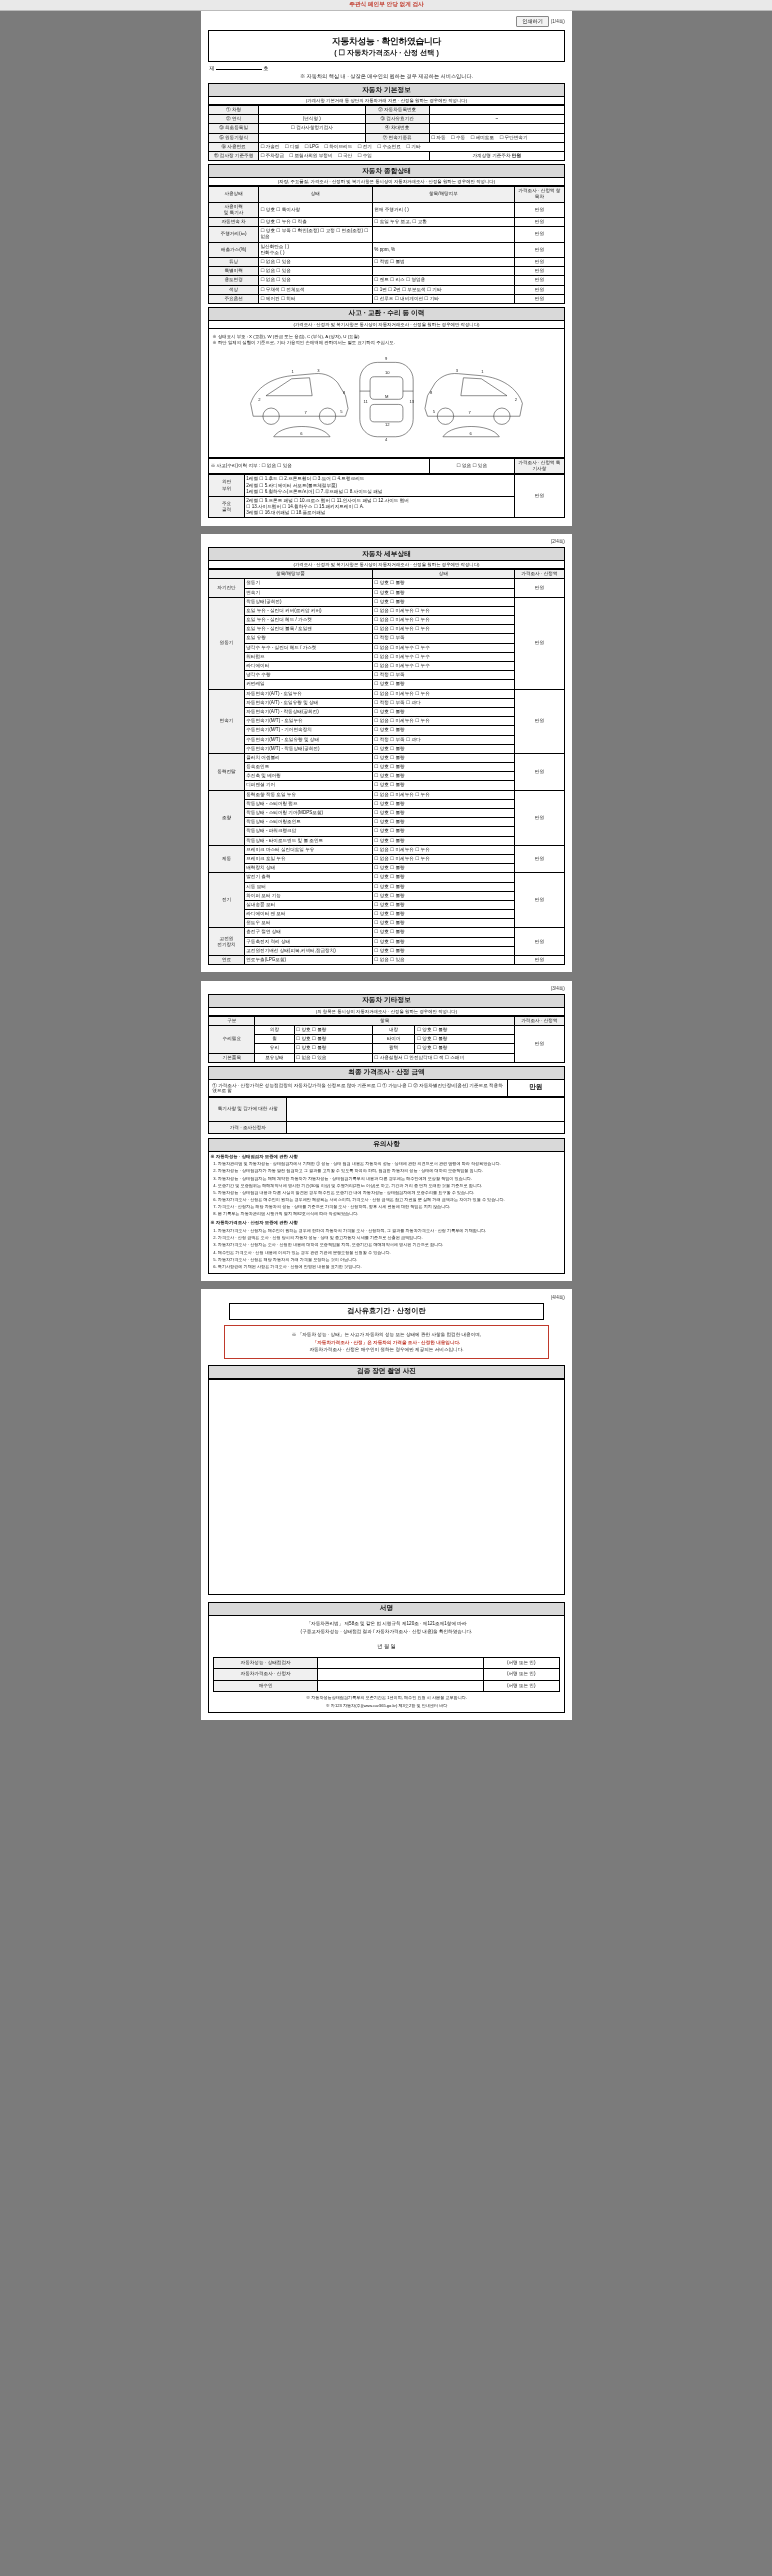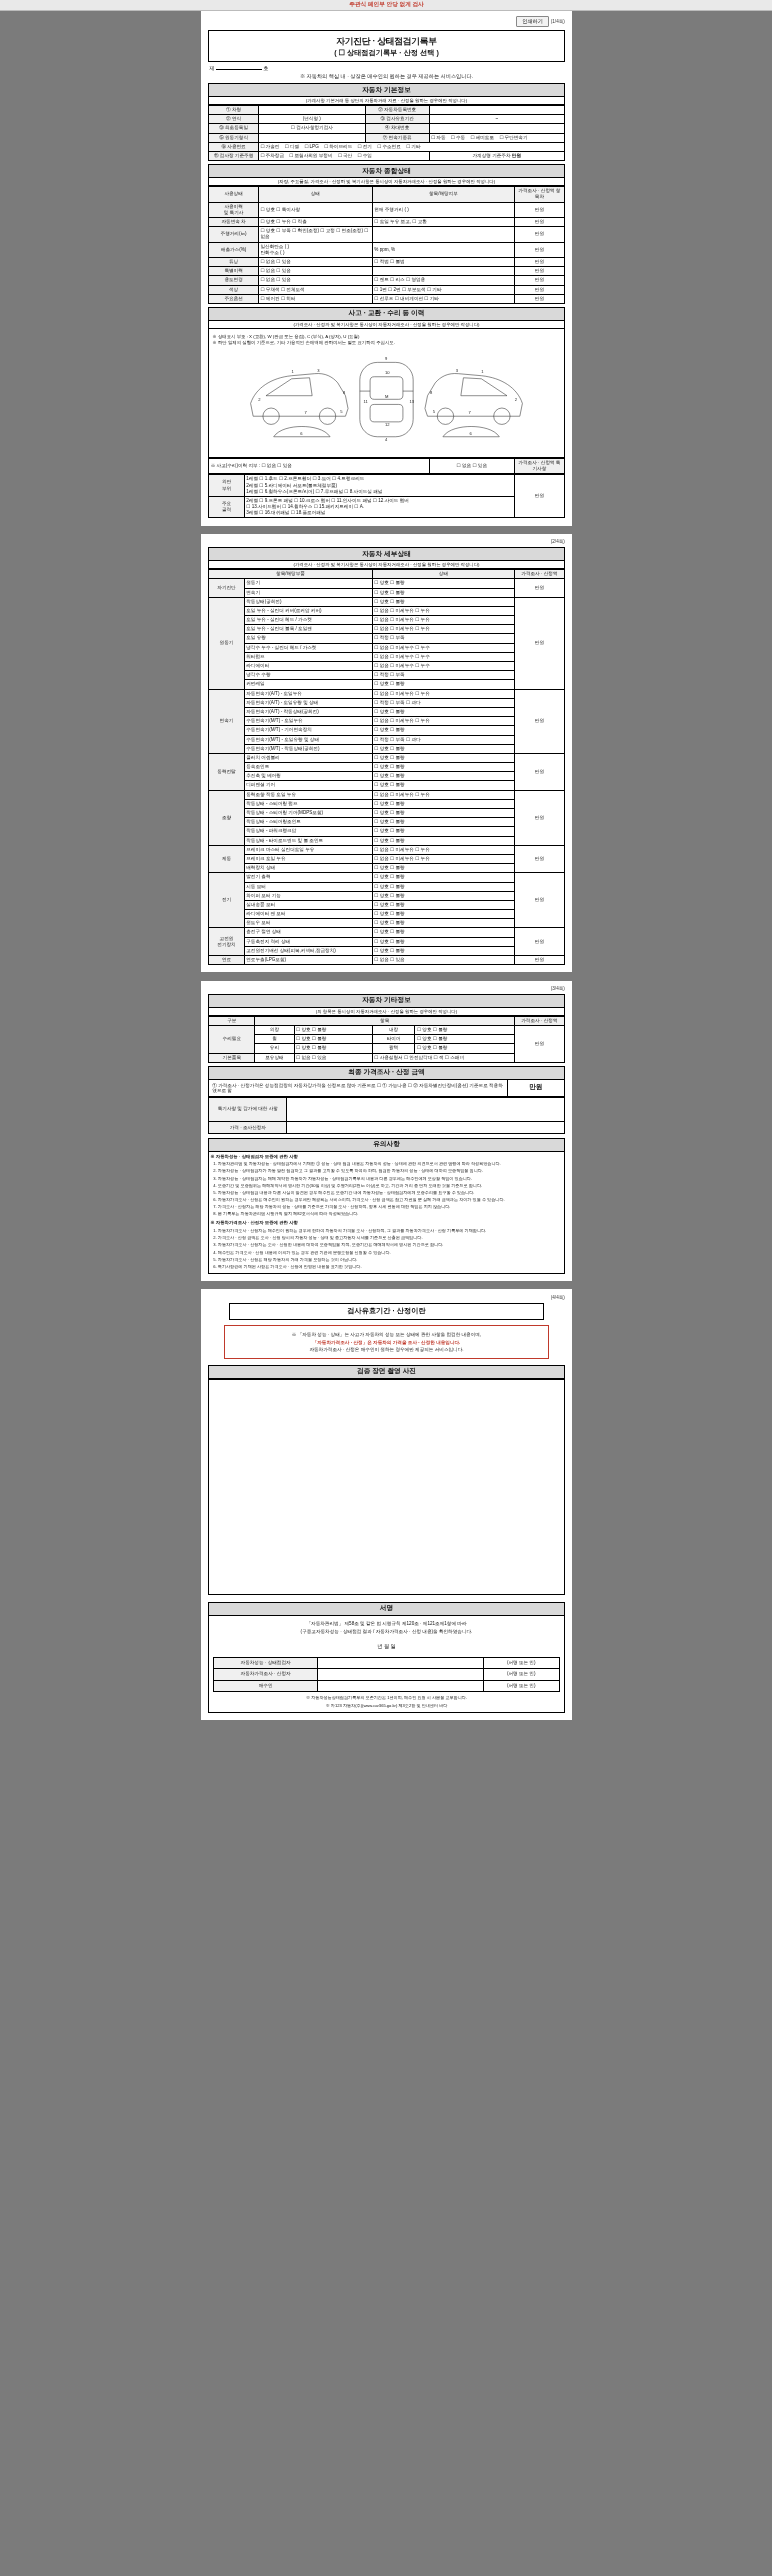--- a/index.html
+++ b/index.html
@@ -98,22 +98,22 @@
   <div class="sheet">
     <div class="sheet-head">
       <span></span>
       <span>
         <button class="btn-print">인쇄하기</button>
         <span class="pg">(1/4쪽)</span>
       </span>
     </div>
 
     <div class="titlebox">
-      <h1 class="doc-title">자기진단 · 상태점검기록부</h1>
-      <div class="doc-title sub" style="text-align:center;font-size:7.2px;font-weight:bold;">( ☐ 상태점검기록부 · 산정 선택 )</div>
+      <h1 class="doc-title">자동차성능 · 확인하였습니다</h1>
+      <div class="doc-title sub" style="text-align:center;font-size:7.2px;font-weight:bold;">( ☐ 자동차가격조사 · 산정 선택 )</div>
     </div>
 
     <div class="ser-line">
       <span>제</span>
       <span class="ul"></span>
       <span>호</span>
     </div>
     <div class="notice-line">※ 자동차의 핵심 내 · 상장은 매수인의 원하는 경우 제공하는 서비스입니다.</div>
 
     <div class="band">자동차 기본정보</div>

